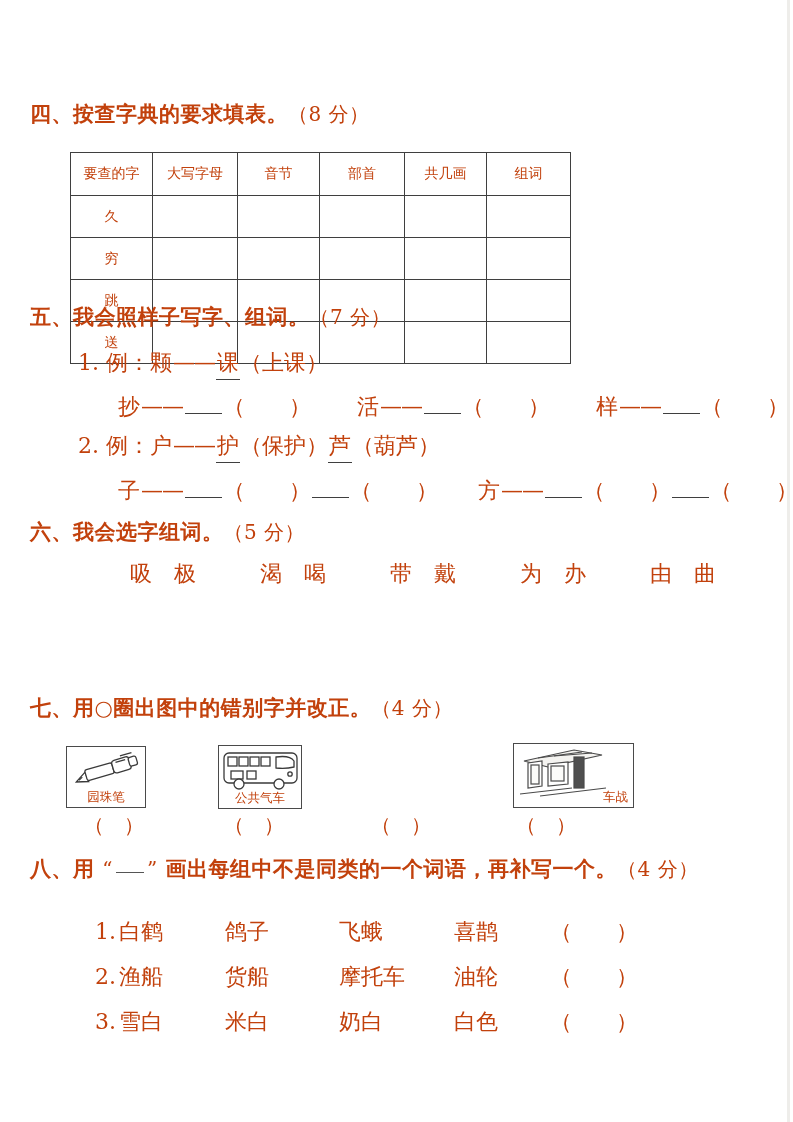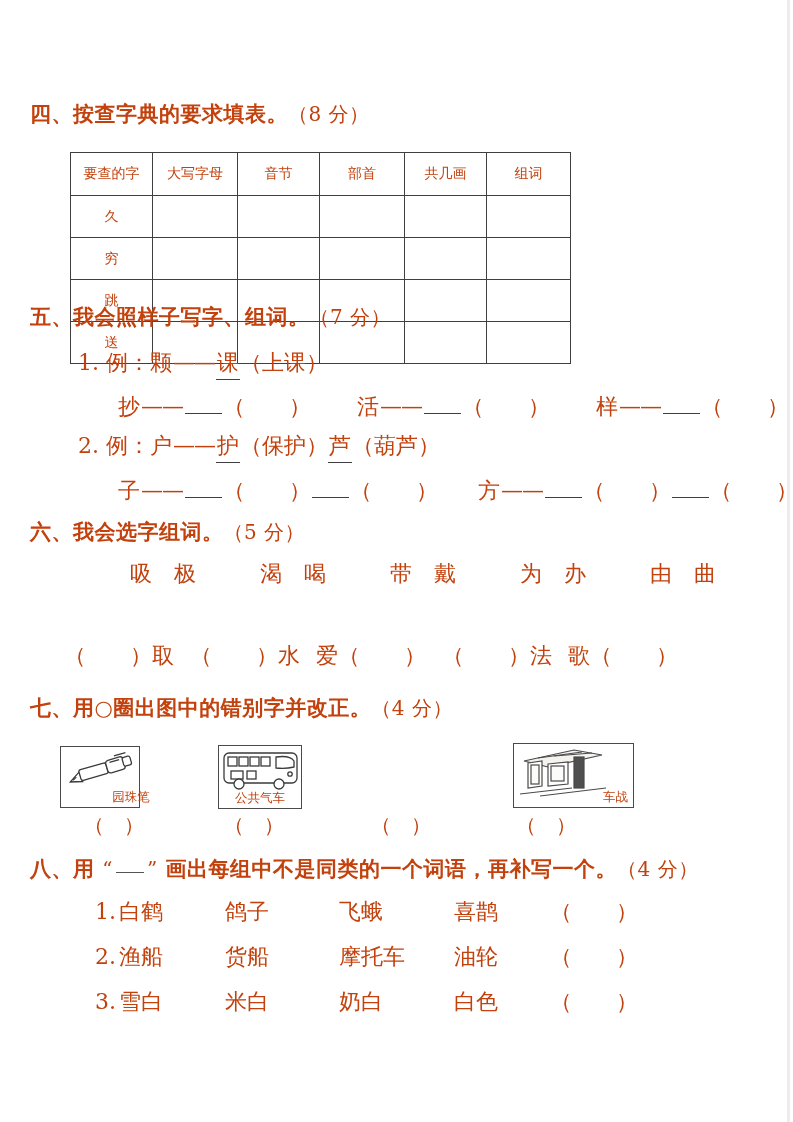--- a/index.html
+++ b/index.html
@@ -64,21 +64,21 @@
     position:absolute;bottom:1px;width:100%;
     font-size:12.5px;text-align:center;white-space:nowrap;
   }
   .pic-label.right{text-align:right;padding-right:5px;box-sizing:border-box;}
   .ans-paren{position:absolute;font-size:20px;white-space:nowrap;}
 
   
   .s8-row{position:absolute;left:95px;white-space:nowrap;}
   .s8-row .num{display:inline-block;width:24px;}
   .s8-row .w0{display:inline-block;width:106px;}
-  .s8-row .w1{display:inline-block;width:114px;}
+  .s8-row .w1{display:inline-block;width:114px;margin-top:20px;}
   .s8-row .w2{display:inline-block;width:115px;}
   .s8-row .w3{display:inline-block;width:96px;}
 </style>
 </head>
 <body>
 
 <div class="page">
   <div class="scan-edge"></div>
 
   <div class="sec-title" style="top:100px;">
@@ -201,29 +201,26 @@
     <span class="pair">
         <span>为</span>
         <span>办</span>
       </span>
     <span class="pair">
         <span>由</span>
         <span>曲</span>
       </span>
   </div>
 
-  <div class="s6-row kai" style="top:641px;">
-    <span class="cell">（　　）取</span><span class="cell">（　　）水</span><span class="cell">爱（　　）</span><span class="cell">（　　）法</span><span>歌（　　）</span>
-  </div>
 
   <div class="sec-title" style="top:694px;text-align:center;">
     <span>七、用○圈出图中的错别字并改正。</span><span class="score">（4 分）</span>
   </div>
 
-  <div class="pic-box" style="left:60px;top:746px;width:80px;height:62px;padding-left:31px;">
+  <div class="pic-box" style="left:66px;top:746px;width:80px;height:62px;">
     <svg width="80" height="44" viewBox="0 0 80 44">
       <g transform="rotate(-16 40 22)" stroke="#3a3a3a" stroke-width="1.3" fill="#ffffff">
         <polygon points="7,26 18,19 19,29"></polygon>
         <line x1="10" y1="25" x2="14" y2="23"></line>
         <rect x="18" y="17" width="28" height="11" rx="2"></rect>
         <rect x="46" y="15.5" width="18" height="13" rx="3"></rect>
         <line x1="50" y1="18" x2="60" y2="18"></line>
         <rect x="63" y="17" width="8" height="9" rx="2"></rect>
         <line x1="56" y1="13" x2="68" y2="13"></line>
       </g>

